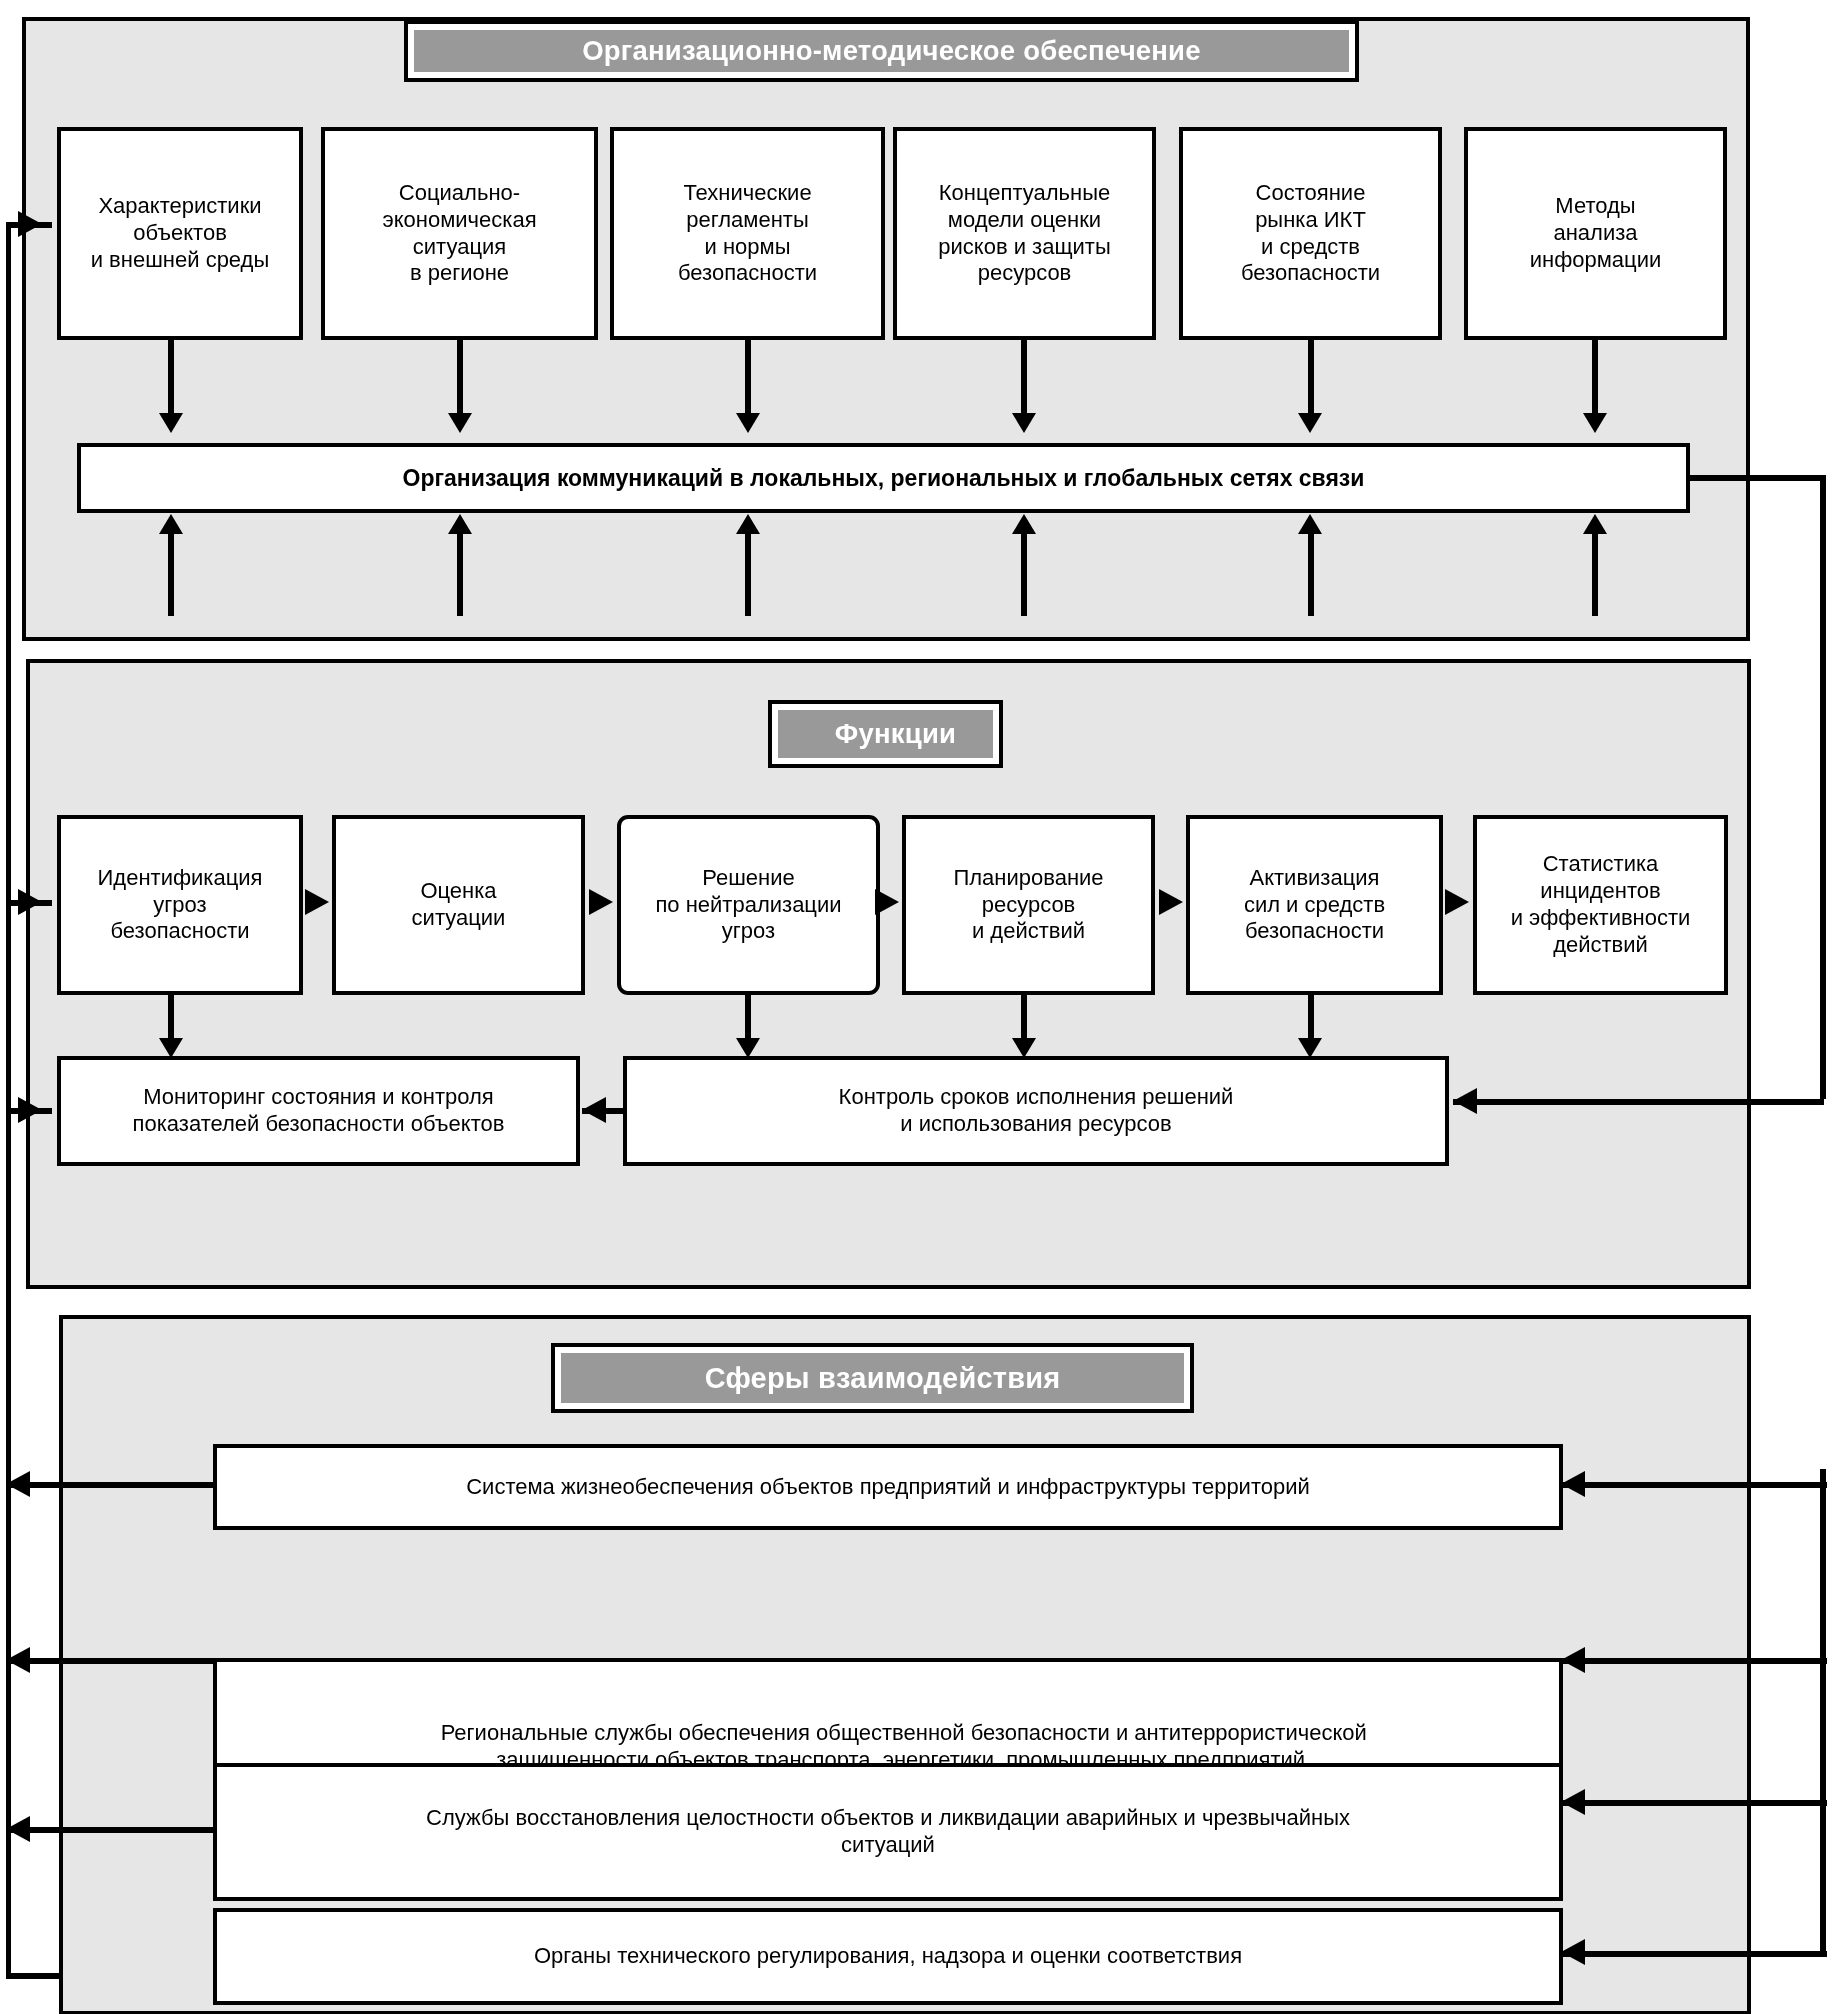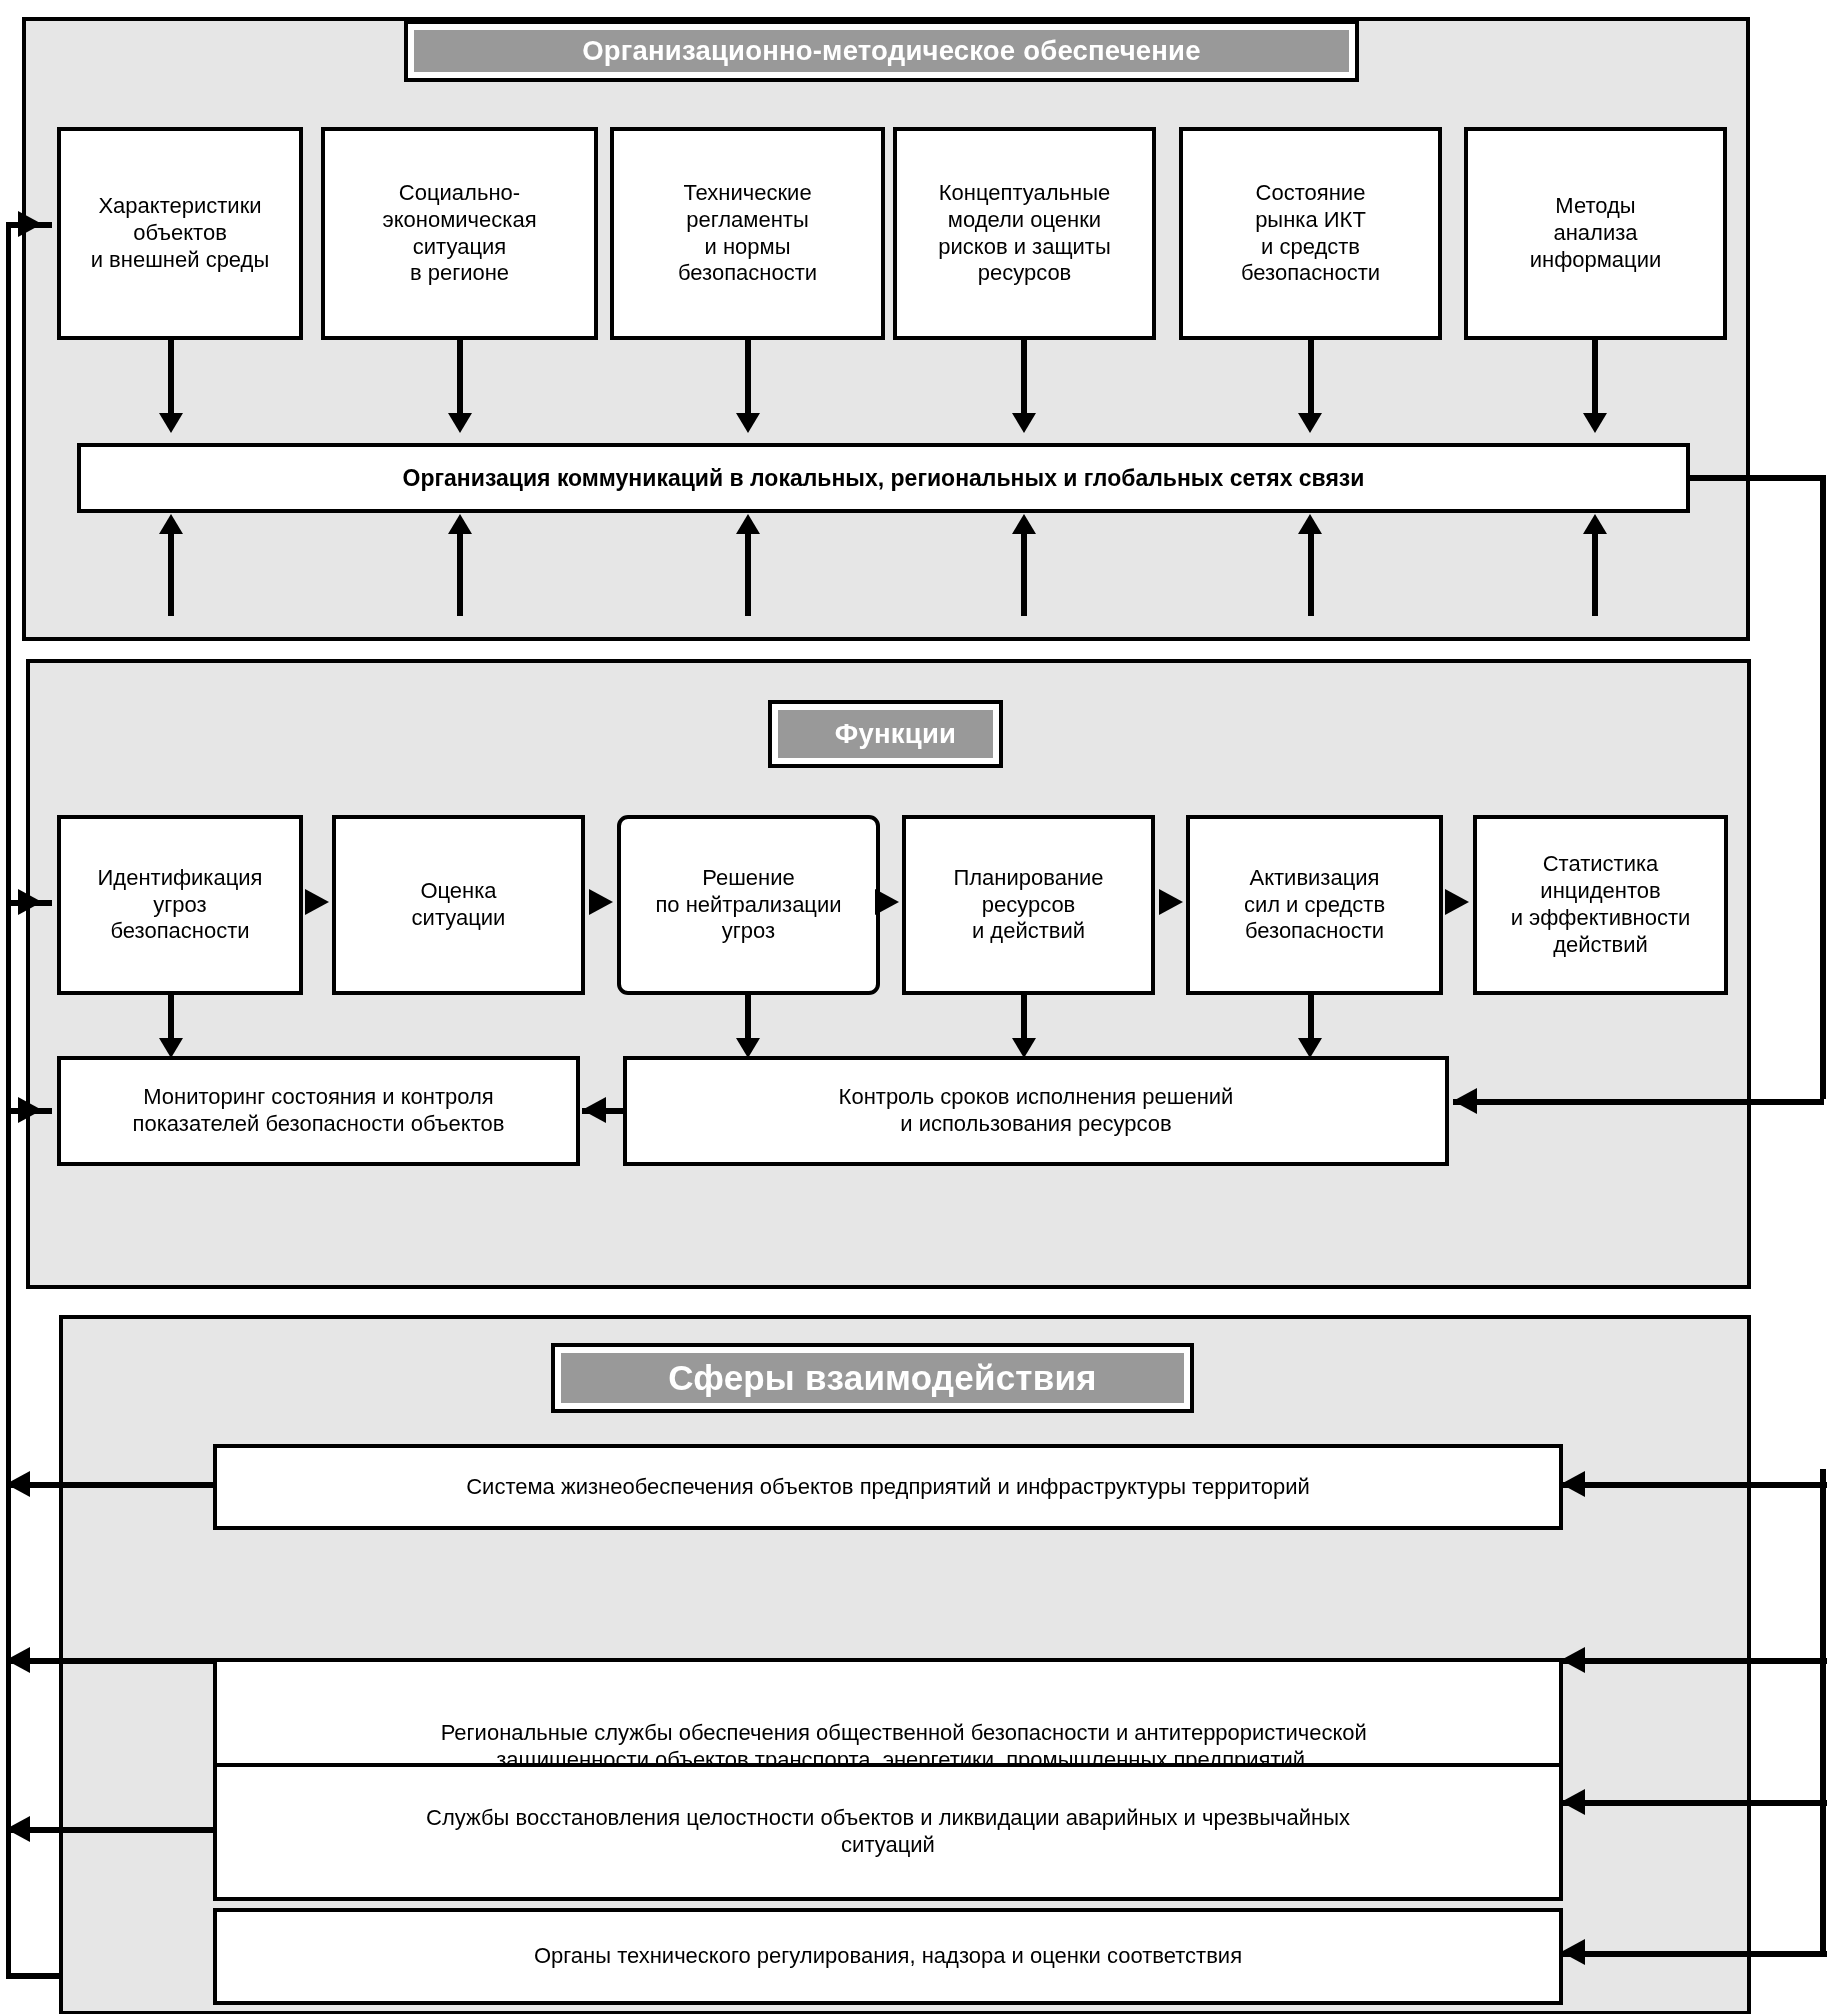--- a/index.html
+++ b/index.html
@@ -154,21 +154,21 @@
 
   <div class="hline" style="left:5.5px;top:1108px;width:46px;"></div>
   <div class="ar right" style="left:18.4px;top:1097px;"></div>
 
   <div class="hline" style="left:1453px;top:1099px;width:371px;"></div>
   <div class="ar left" style="left:1453px;top:1088px;"></div>
 
   <div class="panel" style="left:59px;top:1315px;width:1692px;height:700px;"></div>
 
   <div class="banner" style="left:551px;top:1343px;width:643px;height:70px;">
-    <div class="inner" style="font-size:35px;">Сферы взаимодействия</div>
+    <div class="inner" style="font-size:29px;">Сферы взаимодействия</div>
   </div>
 
   <div class="wbox" style="left:213px;top:1444px;width:1350px;height:86px;white-space:pre-line;">Система жизнеобеспечения объектов предприятий и инфраструктуры территорий</div>
   <div class="wbox" style="left:213px;top:1658px;width:1350px;height:204px;white-space:pre-line;padding-left:37px;">Региональные службы обеспечения общественной безопасности и антитеррористической
 защищенности объектов транспорта, энергетики, промышленных предприятий,
 экологической безопасности</div>
   <div class="wbox" style="left:213px;top:1763px;width:1350px;height:138px;white-space:pre-line;">Службы восстановления целостности объектов и ликвидации аварийных и чрезвычайных
 ситуаций</div>
   <div class="wbox" style="left:213px;top:1908px;width:1350px;height:97px;white-space:pre-line;">Органы технического регулирования, надзора и оценки соответствия</div>
 

